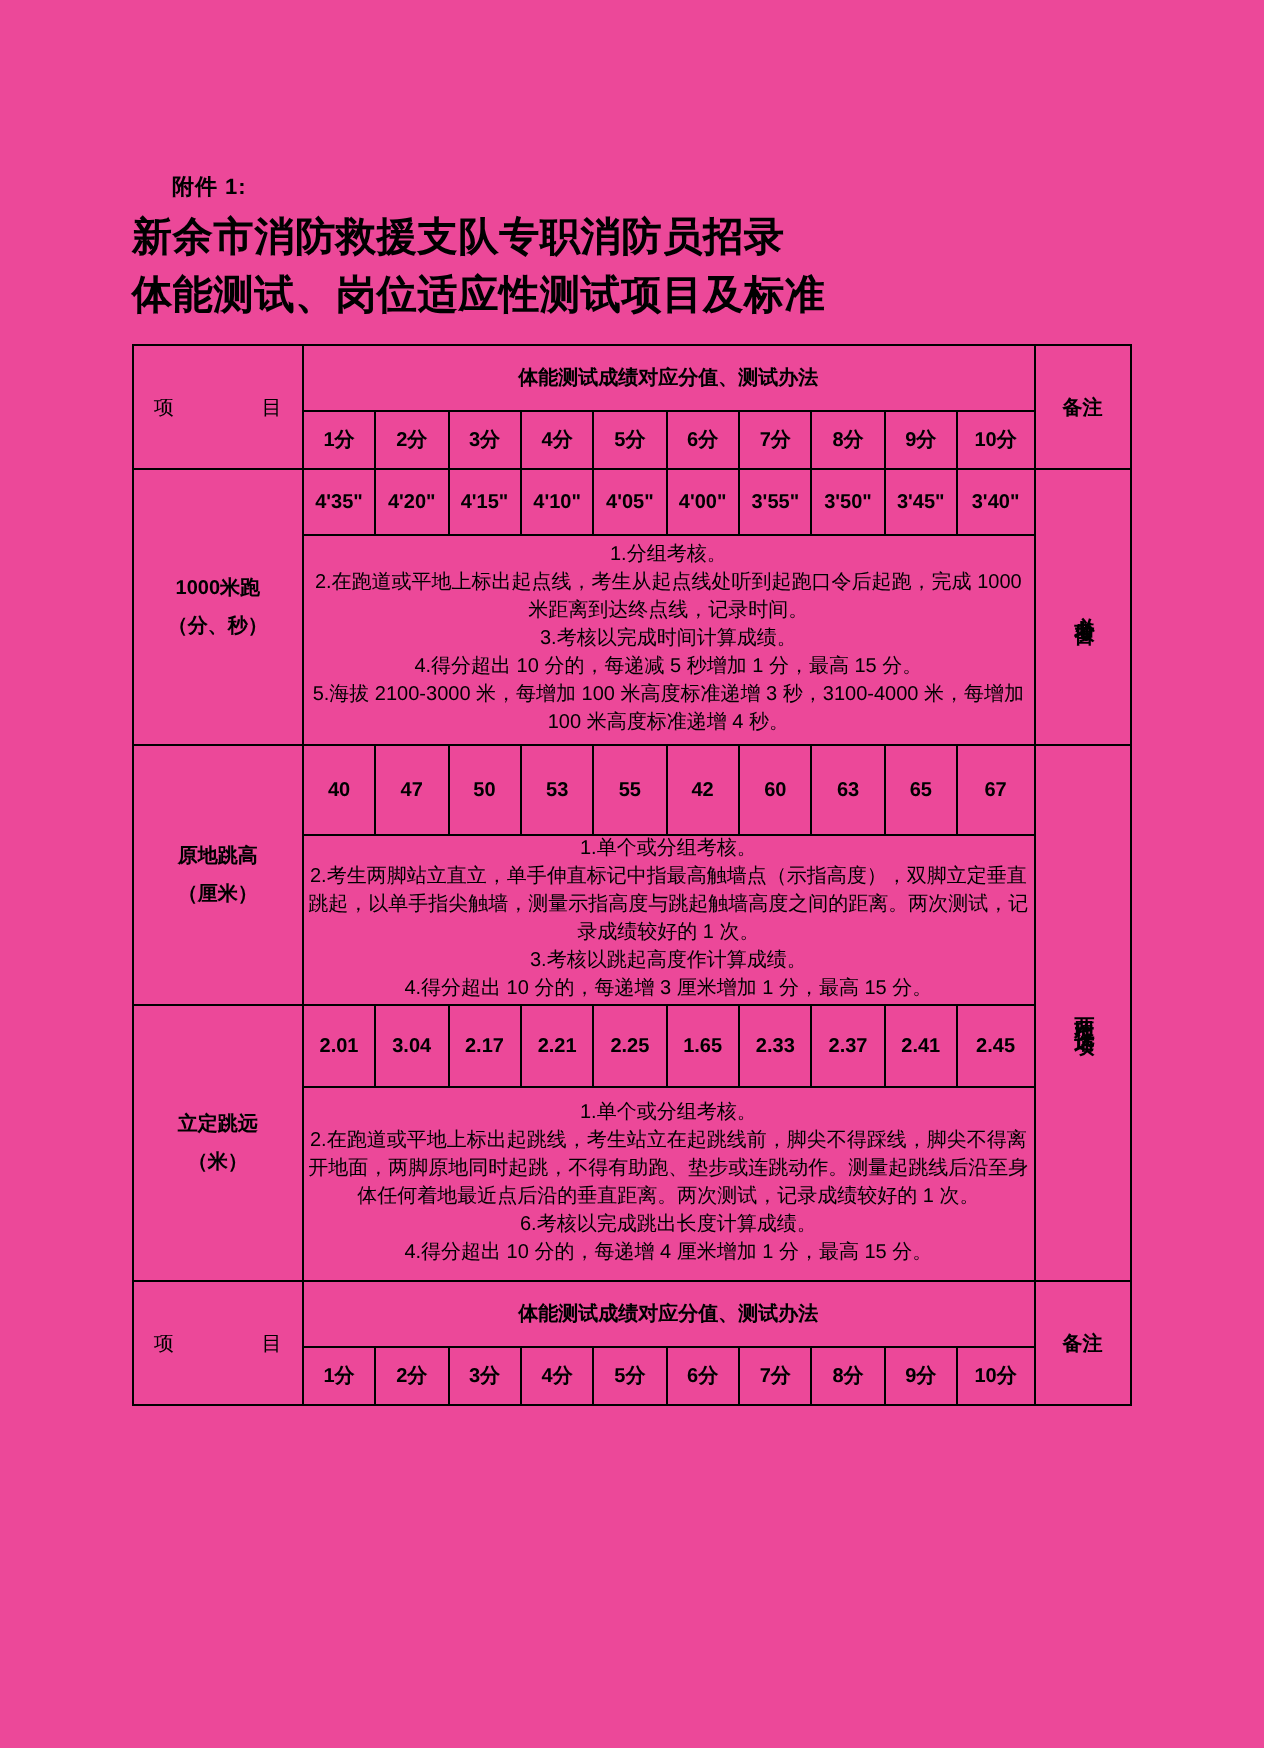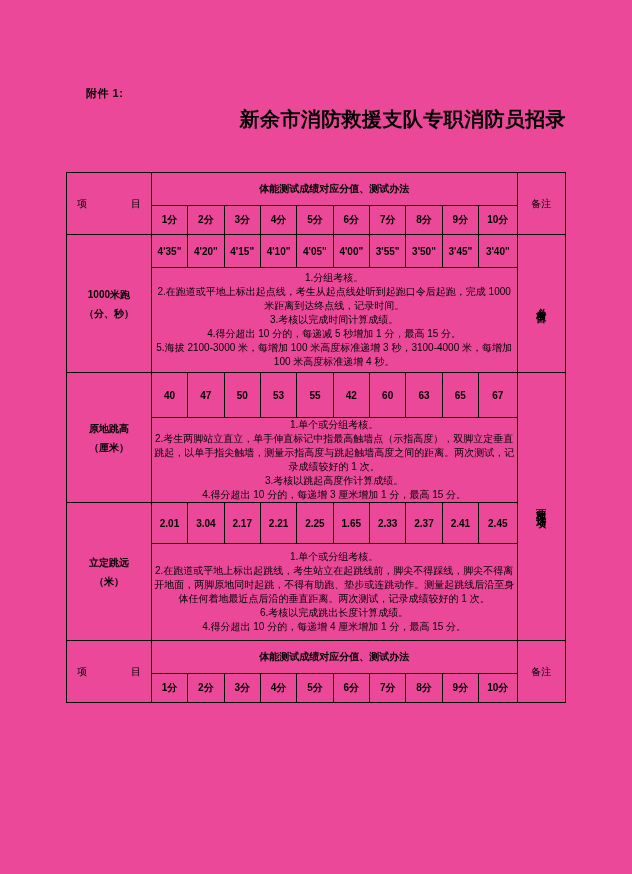--- a/index.html
+++ b/index.html
@@ -29,21 +29,21 @@
     top: 86px;
     font-size: 11px;
     font-weight: bold;
     letter-spacing: 0.5px;
   }
   .titles {
     position: absolute;
     left: 66px;
     top: 105px;
     width: 500px;
-    text-align: right;
+    text-align: left;
   }
   .title-line {
     font-size: 20px;
     font-weight: bold;
     line-height: 29px;
     letter-spacing: 0.4px;
     white-space: nowrap;
   }
   table.main {
     position: absolute;
@@ -65,21 +65,21 @@
     font-weight: normal;
     letter-spacing: 8px;
     text-indent: 8px;
   }
   .cell-head-wide {
     font-size: 11px;
     font-weight: bold;
   }
   .cell-remark {
     font-size: 11px;
-    font-weight: normal;
+    font-weight: bold;
   }
   .score-label {
     font-size: 10px;
     font-weight: bold;
   }
   .value-cell {
     font-size: 10px;
     font-weight: bold;
     height: 32px;
   }
@@ -107,20 +107,21 @@
 </style>
 </head>
 <body>
 
 <div class="page">
 
   <div class="attachment-label">附件 1:</div>
 
   <div class="titles">
     <div class="title-line">新余市消防救援支队专职消防员招录</div>
+    <div class="title-line">体能测试、岗位适应性测试项目及标准</div>
   </div>
 
   <table class="main">
     <colgroup>
       <col style="width:84px">
       <col style="width:36px">
         <col style="width:36px">
         <col style="width:36px">
         <col style="width:36px">
         <col style="width:36px">

